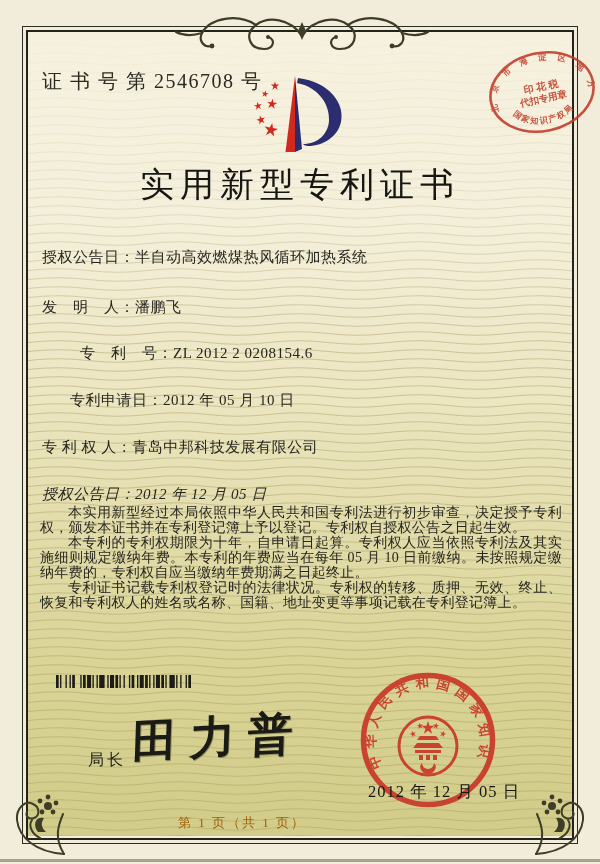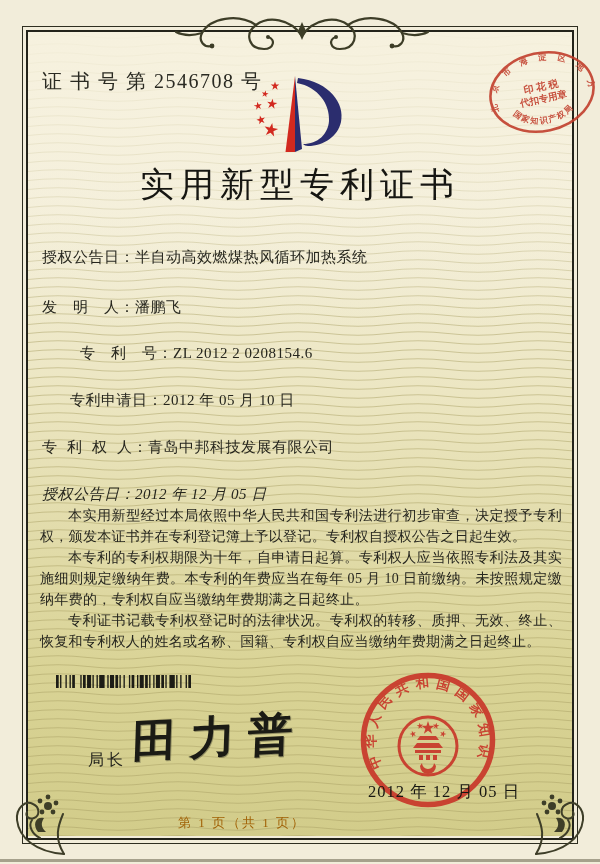--- a/index.html
+++ b/index.html
@@ -29,24 +29,24 @@
     background:linear-gradient(180deg,rgba(246,241,222,.95) 0%,rgba(246,241,222,.55) 55%,rgba(246,241,222,0) 100%);
   }
   .bottom-edge{left:0;bottom:2px;width:600px;height:3px;background:rgba(90,85,62,.5);z-index:9;}
   
   .cert-no{left:42px;top:68px;font-size:20px;letter-spacing:1.5px;color:#2a2a22;z-index:5;}
   .title{
     left:22px;top:162px;width:556px;text-align:center;z-index:5;
     font-size:34px;font-weight:400;letter-spacing:6px;color:#161612;
   }
   .field-row{left:42px;width:520px;font-size:15px;color:#26261e;z-index:5;letter-spacing:.5px;white-space:nowrap;}
-  .f0{top:248px;}.f1{top:298px;}.f2{top:344px;margin-left:38px;}.f3{top:391px;margin-left:28px;}.f4{top:438px;font-family:Liberation Mono, monospace;}.f5{top:485px;font-style:italic;}
+  .f0{top:248px;}.f1{top:298px;}.f2{top:344px;margin-left:38px;}.f3{top:391px;margin-left:28px;}.f4{top:438px;}.f5{top:485px;font-style:italic;}
   .paras{left:40px;top:505px;width:522px;z-index:5;color:#26261f;}
   .paras p{
-    margin:0;font-size:14px;line-height:21px;letter-spacing:.3px;
+    margin:0;font-size:14px;line-height:15px;letter-spacing:.3px;
     text-align:justify;text-indent:2em;
   }
   .commissioner{left:88px;top:750px;font-size:16px;letter-spacing:3px;color:#23231c;z-index:6;}
   .signature{
     left:132px;top:712px;z-index:6;font-size:45px;font-weight:700;color:#1b1b15;
     letter-spacing:13px;transform:rotate(-3deg) skewX(-5deg);transform-origin:left center;
     text-shadow:1px 1px 0 rgba(27,27,21,.35);
   }
   .seal-date{left:368px;top:781px;font-size:16.5px;letter-spacing:1px;color:#171712;z-index:7;white-space:nowrap;}
   .footer{left:42px;top:814px;width:400px;text-align:center;font-size:13px;letter-spacing:2px;color:#a16207;z-index:5;}
@@ -151,21 +151,21 @@
 <div class="abs field-row f0"><span>授权公告日：</span><span>半自动高效燃煤热风循环加热系统</span></div>
 <div class="abs field-row f1"><span>发　明　人：</span><span>潘鹏飞</span></div>
 <div class="abs field-row f2"><span>专　利　号：</span><span>ZL 2012 2 0208154.6</span></div>
 <div class="abs field-row f3"><span>专利申请日：</span><span>2012 年 05 月 10 日</span></div>
 <div class="abs field-row f4"><span>专 利 权 人：</span><span>青岛中邦科技发展有限公司</span></div>
 <div class="abs field-row f5"><span>授权公告日：</span><span>2012 年 12 月 05 日</span></div>
 
 <div class="abs paras">
   <p>本实用新型经过本局依照中华人民共和国专利法进行初步审查，决定授予专利权，颁发本证书并在专利登记簿上予以登记。专利权自授权公告之日起生效。</p>
   <p>本专利的专利权期限为十年，自申请日起算。专利权人应当依照专利法及其实施细则规定缴纳年费。本专利的年费应当在每年 05 月 10 日前缴纳。未按照规定缴纳年费的，专利权自应当缴纳年费期满之日起终止。</p>
-  <p>专利证书记载专利权登记时的法律状况。专利权的转移、质押、无效、终止、恢复和专利权人的姓名或名称、国籍、专利权自应当缴纳年费期满之日起终止。</p>
+  <p>专利证书记载专利权登记时的法律状况。专利权的转移、质押、无效、终止、恢复和专利权人的姓名或名称、国籍、地址变更等事项记载在专利登记簿上。</p>
 </div>
 
 <svg id="bc" class="abs barcode" width="170" height="14">
     <rect x="0" y="0" width="2.7" height="13" fill="#1d1d16"></rect>
     <rect x="4.050000000000001" y="0" width="1.35" height="13" fill="#1d1d16"></rect>
     <rect x="9.450000000000001" y="0" width="1.35" height="13" fill="#1d1d16"></rect>
     <rect x="13.5" y="0" width="1.35" height="13" fill="#1d1d16"></rect>
     <rect x="16.2" y="0" width="2.7" height="13" fill="#1d1d16"></rect>
     <rect x="24.299999999999997" y="0" width="1.35" height="13" fill="#1d1d16"></rect>
     <rect x="27" y="0" width="2.7" height="13" fill="#1d1d16"></rect>

